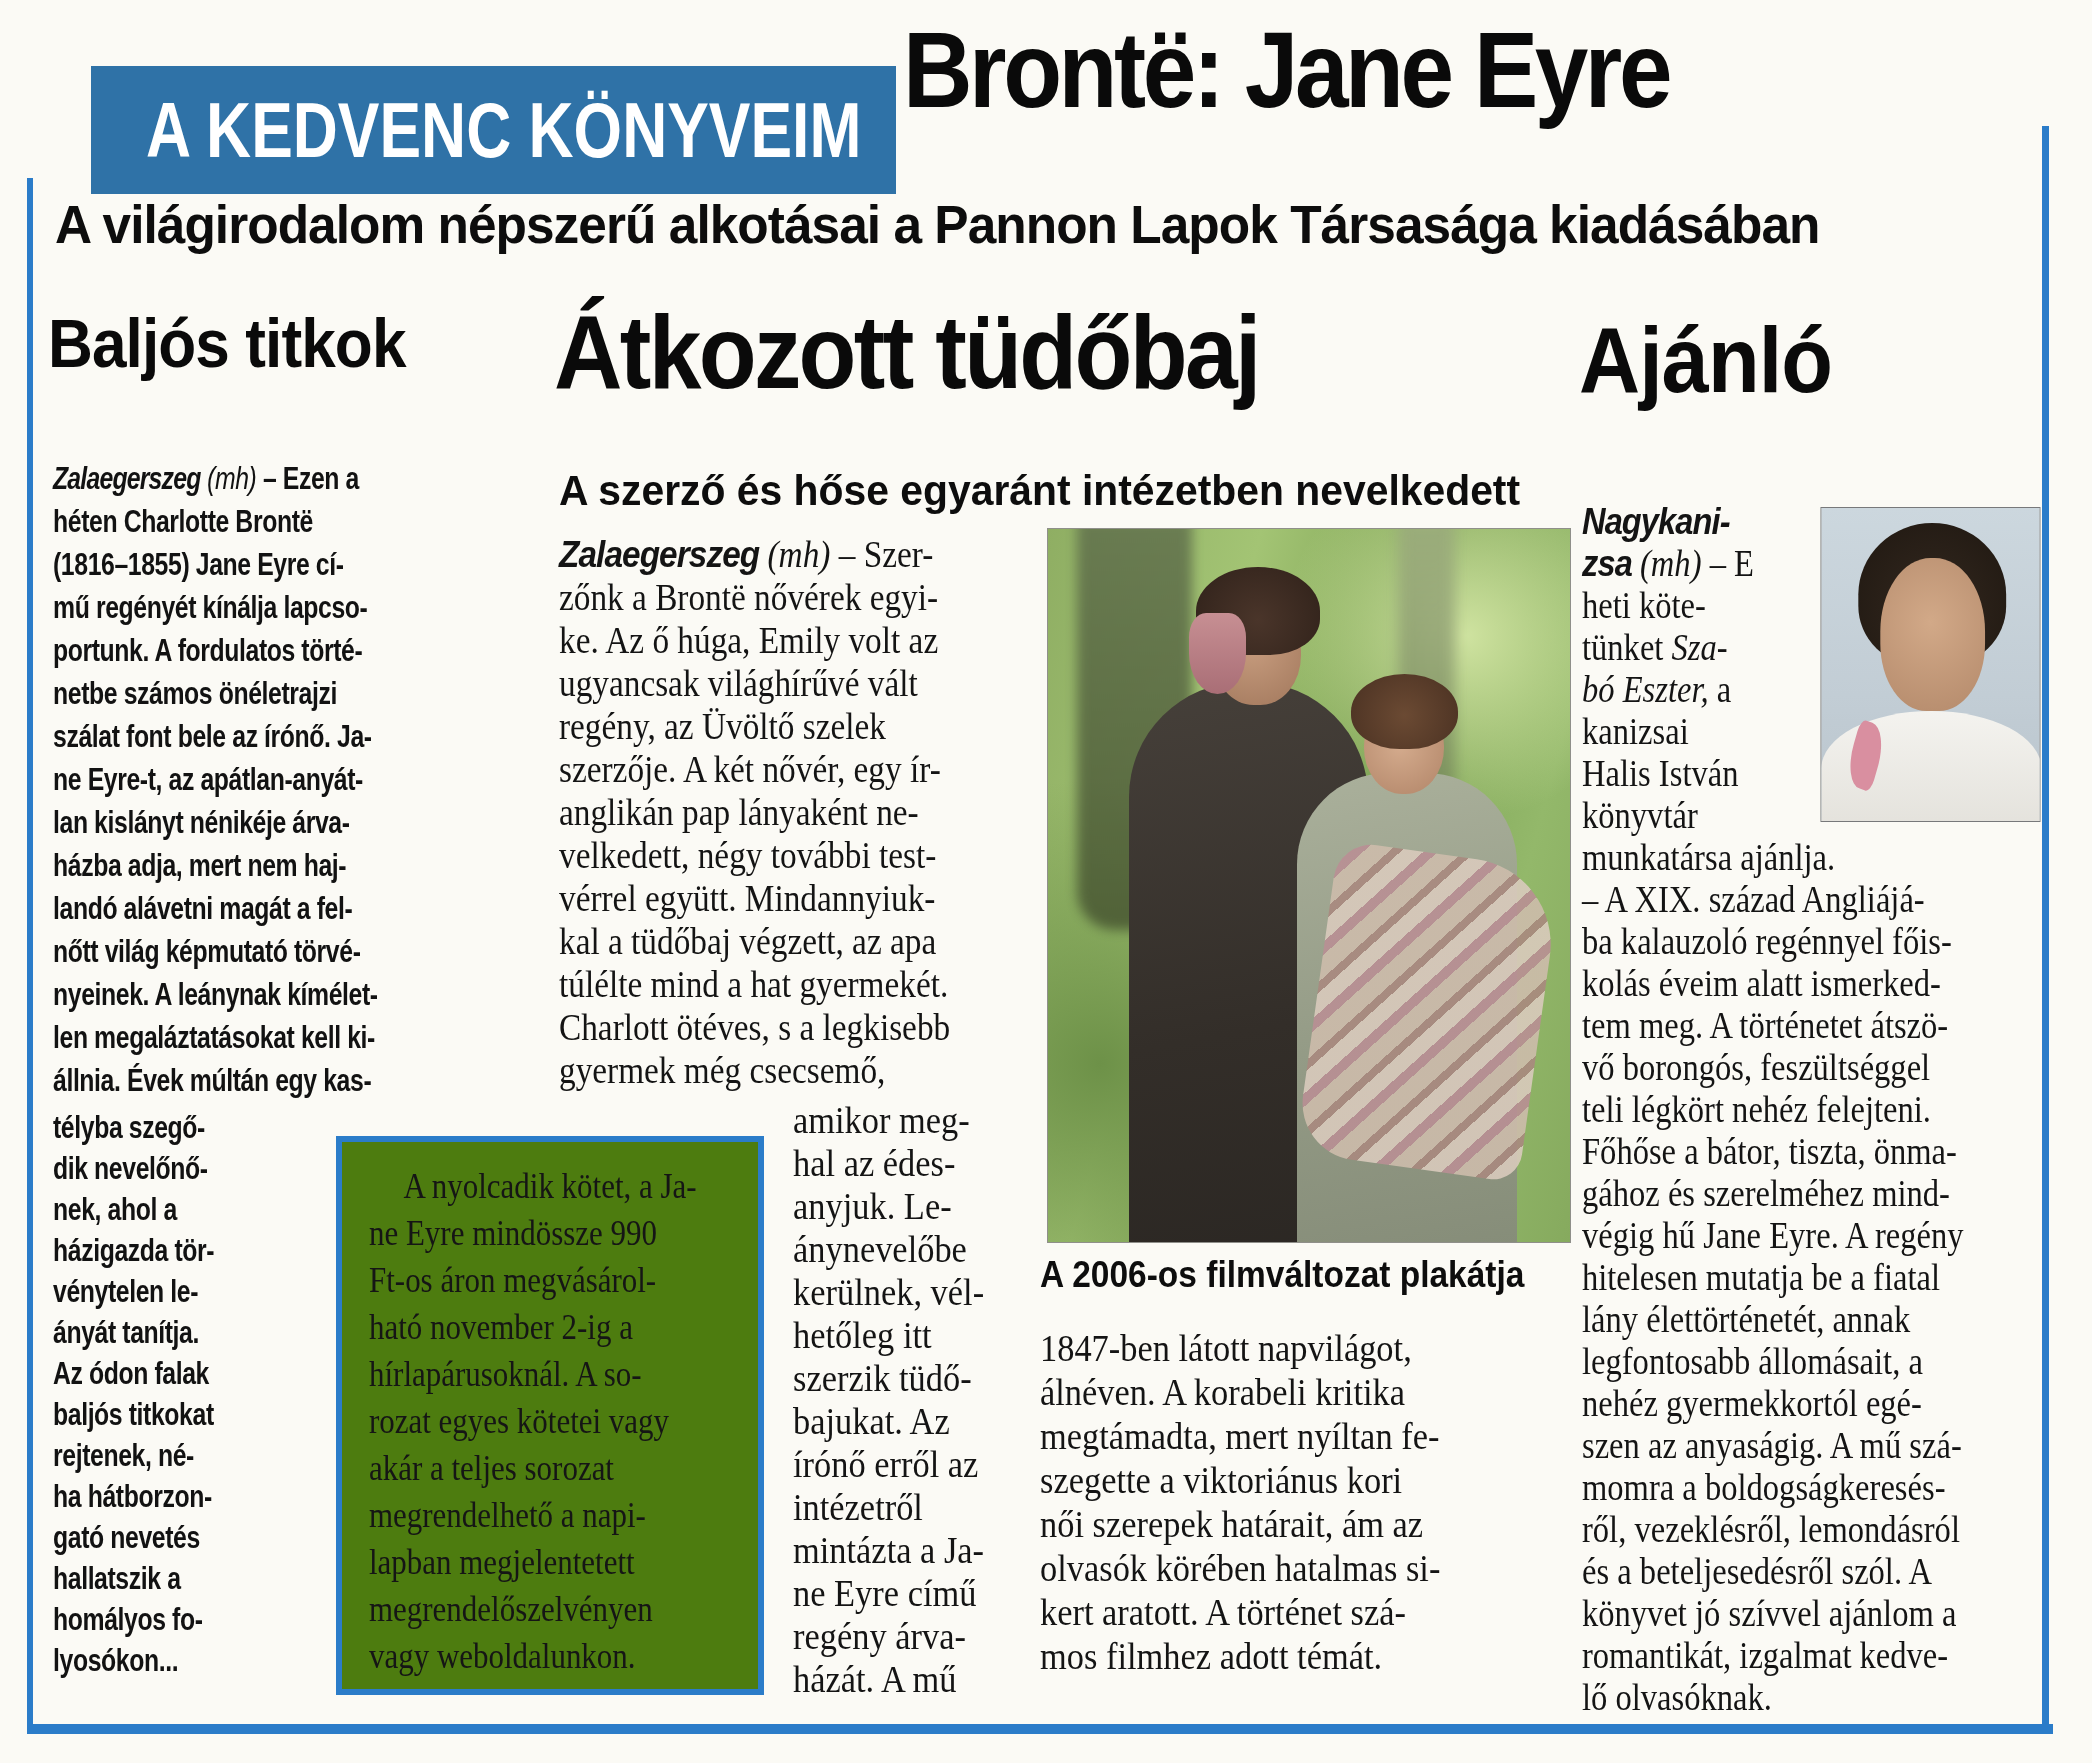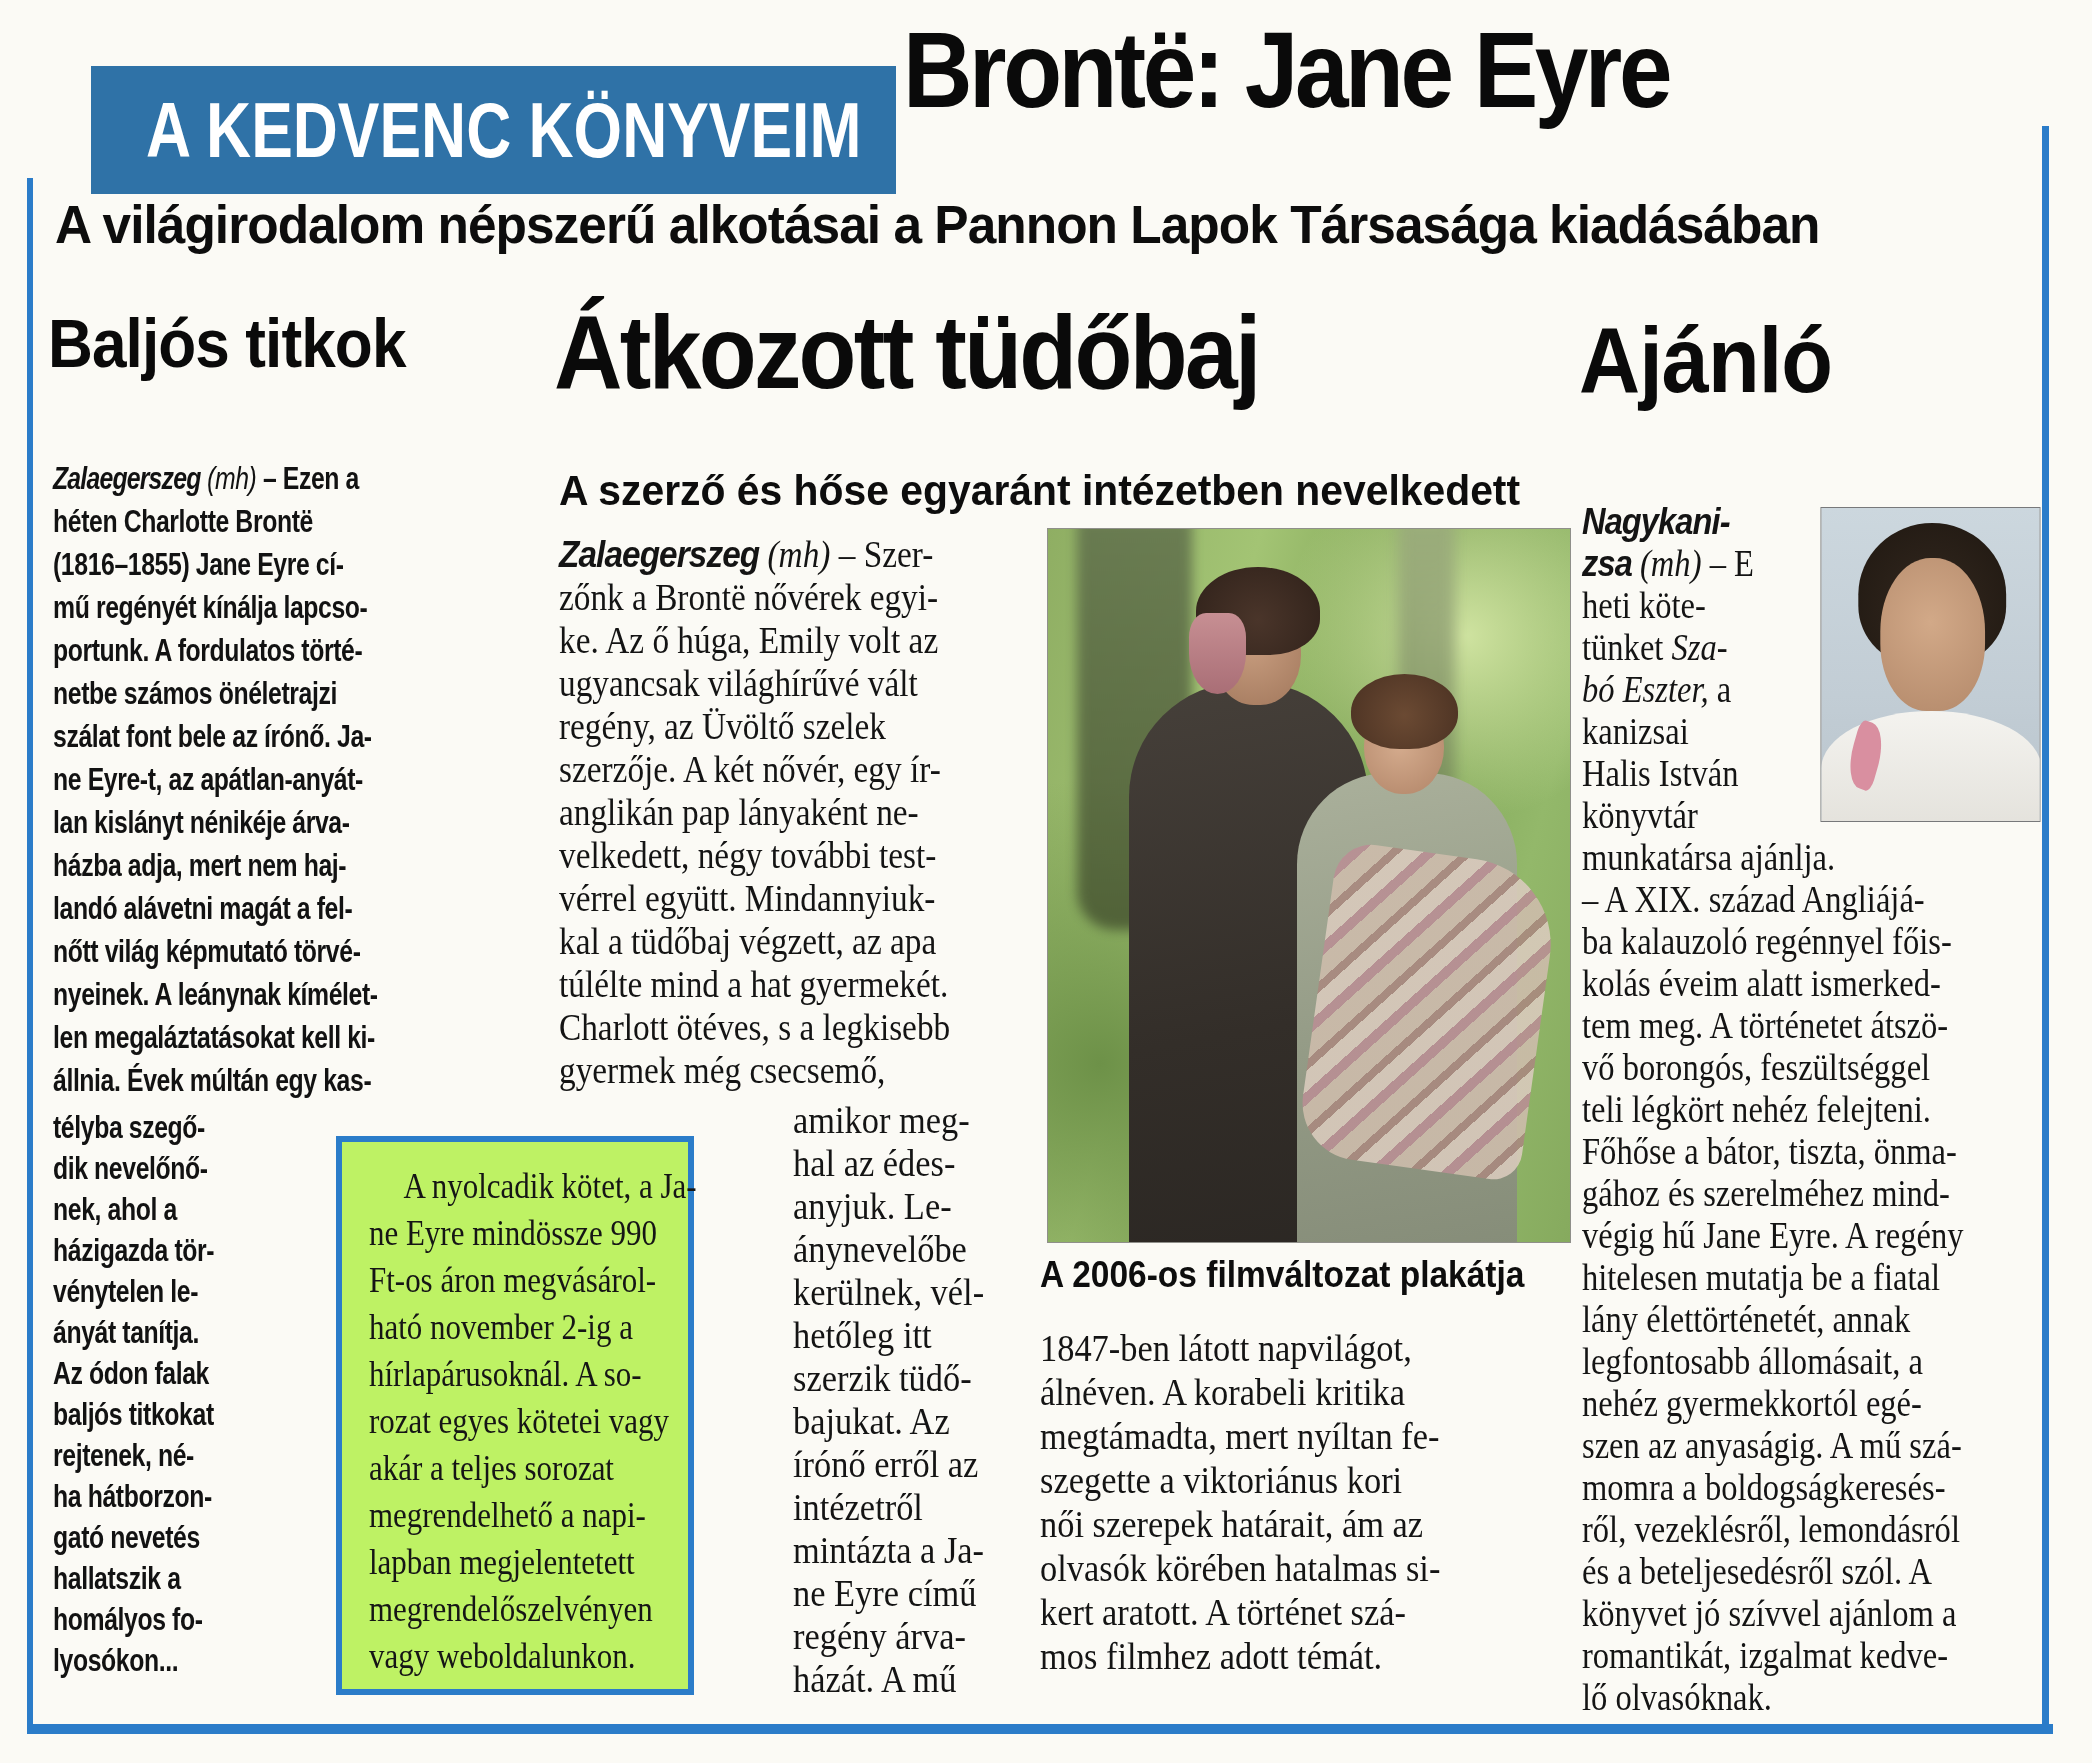--- a/index.html
+++ b/index.html
@@ -71,22 +71,22 @@
   .mid-c{position:absolute;left:1040px;top:1327px;width:564px;font-size:37px;line-height:44px;transform:scaleX(0.93);}
   .right-body{position:absolute;left:1582px;top:459px;width:521px;font-size:37px;line-height:42px;transform:scaleX(0.88);}
 
   .dateline-city{font-family:"Liberation Sans",sans-serif;font-weight:bold;font-style:italic;letter-spacing:-1px;}
   .dateline-tag{font-style:italic;font-weight:normal;}
   .serifbody .dateline-tag{font-family:"Liberation Serif",serif;}
   .ital{font-style:italic;}
 
   
   .offer-box{
-    position:absolute;left:336px;top:1136px;width:358px;height:559px;
-    background:#bef264;border:6.7px solid #2b7cc9;box-sizing:border-box;
+    position:absolute;left:336px;top:1136px;width:428px;height:559px;
+    background:#4d7c0f;border:6.7px solid #2b7cc9;box-sizing:border-box;
   }
   .offer-text{
     position:absolute;left:27px;top:21px;width:421px;
     font-family:"Liberation Serif",serif;font-size:36px;line-height:47px;
     white-space:pre-line;text-indent:40px;color:#151515;
     transform:scaleX(0.86);transform-origin:0 0;
   }
 
   
   .film-photo{

